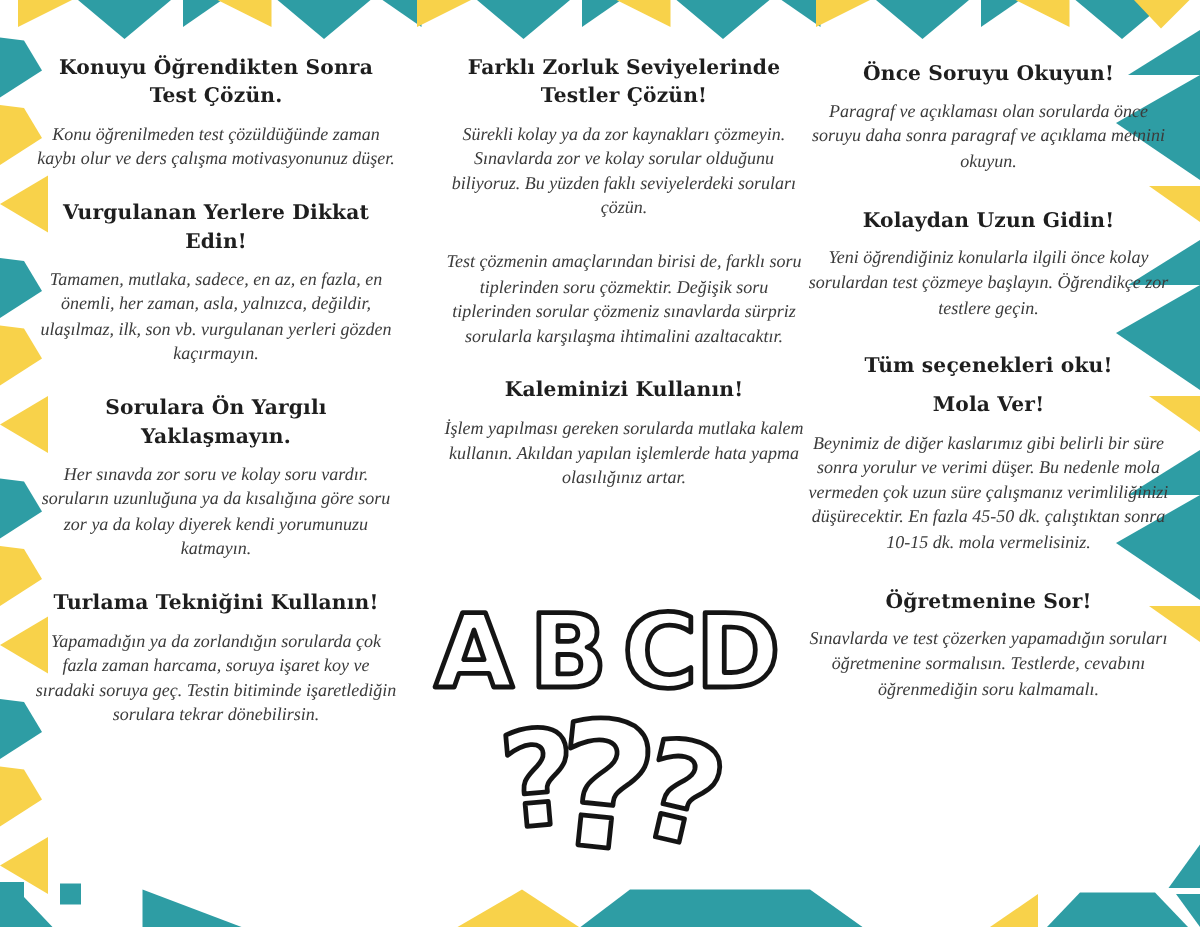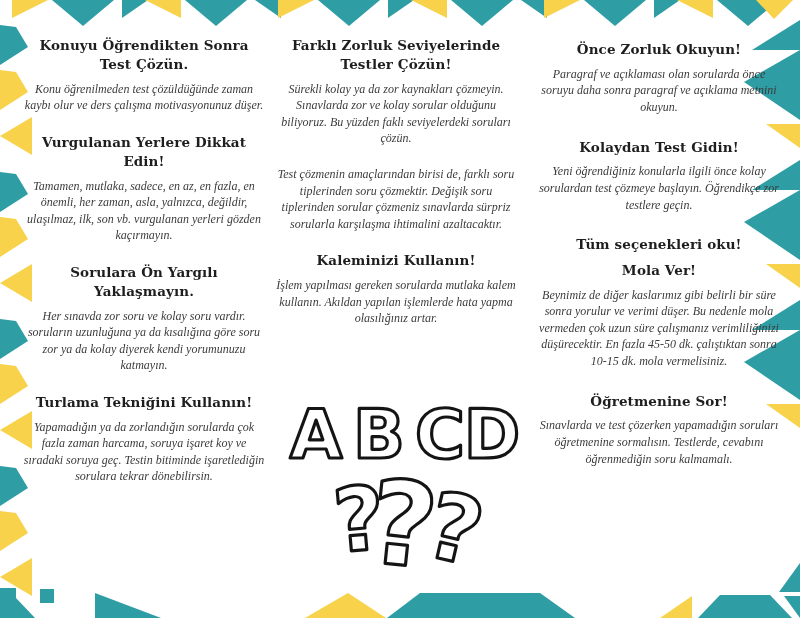--- a/index.html
+++ b/index.html
@@ -8,21 +8,21 @@
     width:800px;height:618px;
     background:#ffffff;
     overflow:hidden;
     font-family:"DejaVu Serif","Liberation Serif",serif;
   }
   .border-svg{position:absolute;left:0;top:0;pointer-events:none;}
   .tri-t{fill:var(--teal,#2E9DA4);}
   .tri-y{fill:var(--yellow,#F8D24A);}
   .col{position:absolute;top:36px;text-align:center;}
   #col-left{left:22px;width:244px;}
-  #col-mid{left:276px;width:240px;}
+  #col-mid{left:296px;width:240px;}
   #col-right{left:536px;width:246px;top:40px;}
   .section h3{
     margin:0 0 7px 0;
     font-family:"DejaVu Serif","Liberation Serif",serif;
     font-weight:700;
     font-size:13.5px;
     line-height:1.4;
     color:var(--heading,#1E1E1E);
     letter-spacing:0.1px;
   }
@@ -149,25 +149,25 @@
       <text class="outline-text" x="160" y="60" font-size="68" text-anchor="middle">C</text>
       <text class="outline-text" x="212" y="60" font-size="68" text-anchor="middle">D</text>
       <text class="outline-text" x="80" y="152" font-size="88" text-anchor="middle" transform="rotate(-5 80 130)">?</text>
       <text class="outline-text" x="124" y="167" font-size="116" text-anchor="middle" transform="rotate(6 124 120)">?</text>
       <text class="outline-text" x="174" y="163" font-size="92" text-anchor="middle" transform="rotate(13 174 135)">?</text>
     </svg>
   </div>
 
   <div class="col" id="col-right">
     <div class="section">
-      <h3>Önce Zorluk Okuyun!</h3>
+      <h3>Önce Soruyu Okuyun!</h3>
       <p>Paragraf ve açıklaması olan sorularda önce soruyu daha sonra paragraf ve açıklama metnini okuyun.</p>
     </div>
     <div class="section">
-      <h3>Kolaydan Test Gidin!</h3>
+      <h3>Kolaydan Uzun Gidin!</h3>
       <p>Yeni öğrendiğiniz konularla ilgili önce kolay sorulardan test çözmeye başlayın. Öğrendikçe zor testlere geçin.</p>
     </div>
     <div class="section">
       <h3>Tüm seçenekleri oku!</h3>
     </div>
     <div class="section">
       <h3>Mola Ver!</h3>
       <p>Beynimiz de diğer kaslarımız gibi belirli bir süre sonra yorulur ve verimi düşer. Bu nedenle mola vermeden çok uzun süre çalışmanız verimliliğinizi düşürecektir. En fazla 45-50 dk. çalıştıktan sonra 10-15 dk. mola vermelisiniz.</p>
     </div>
     <div class="section">

